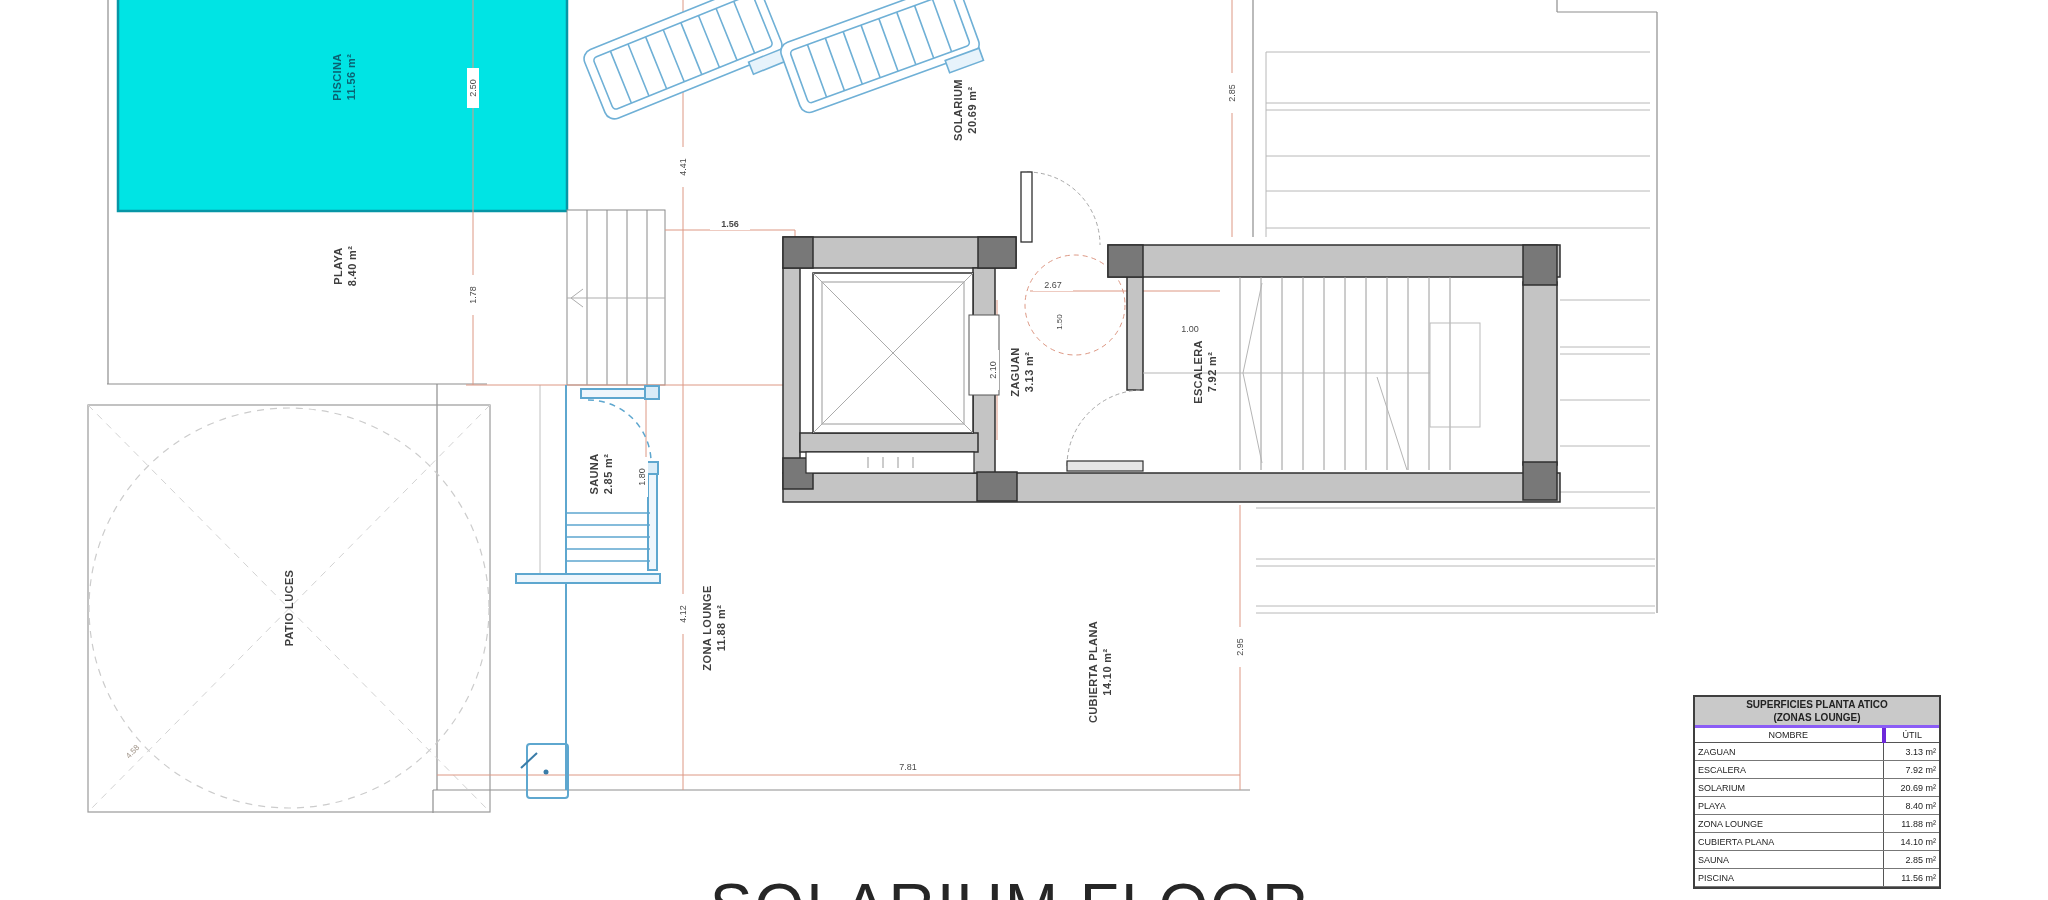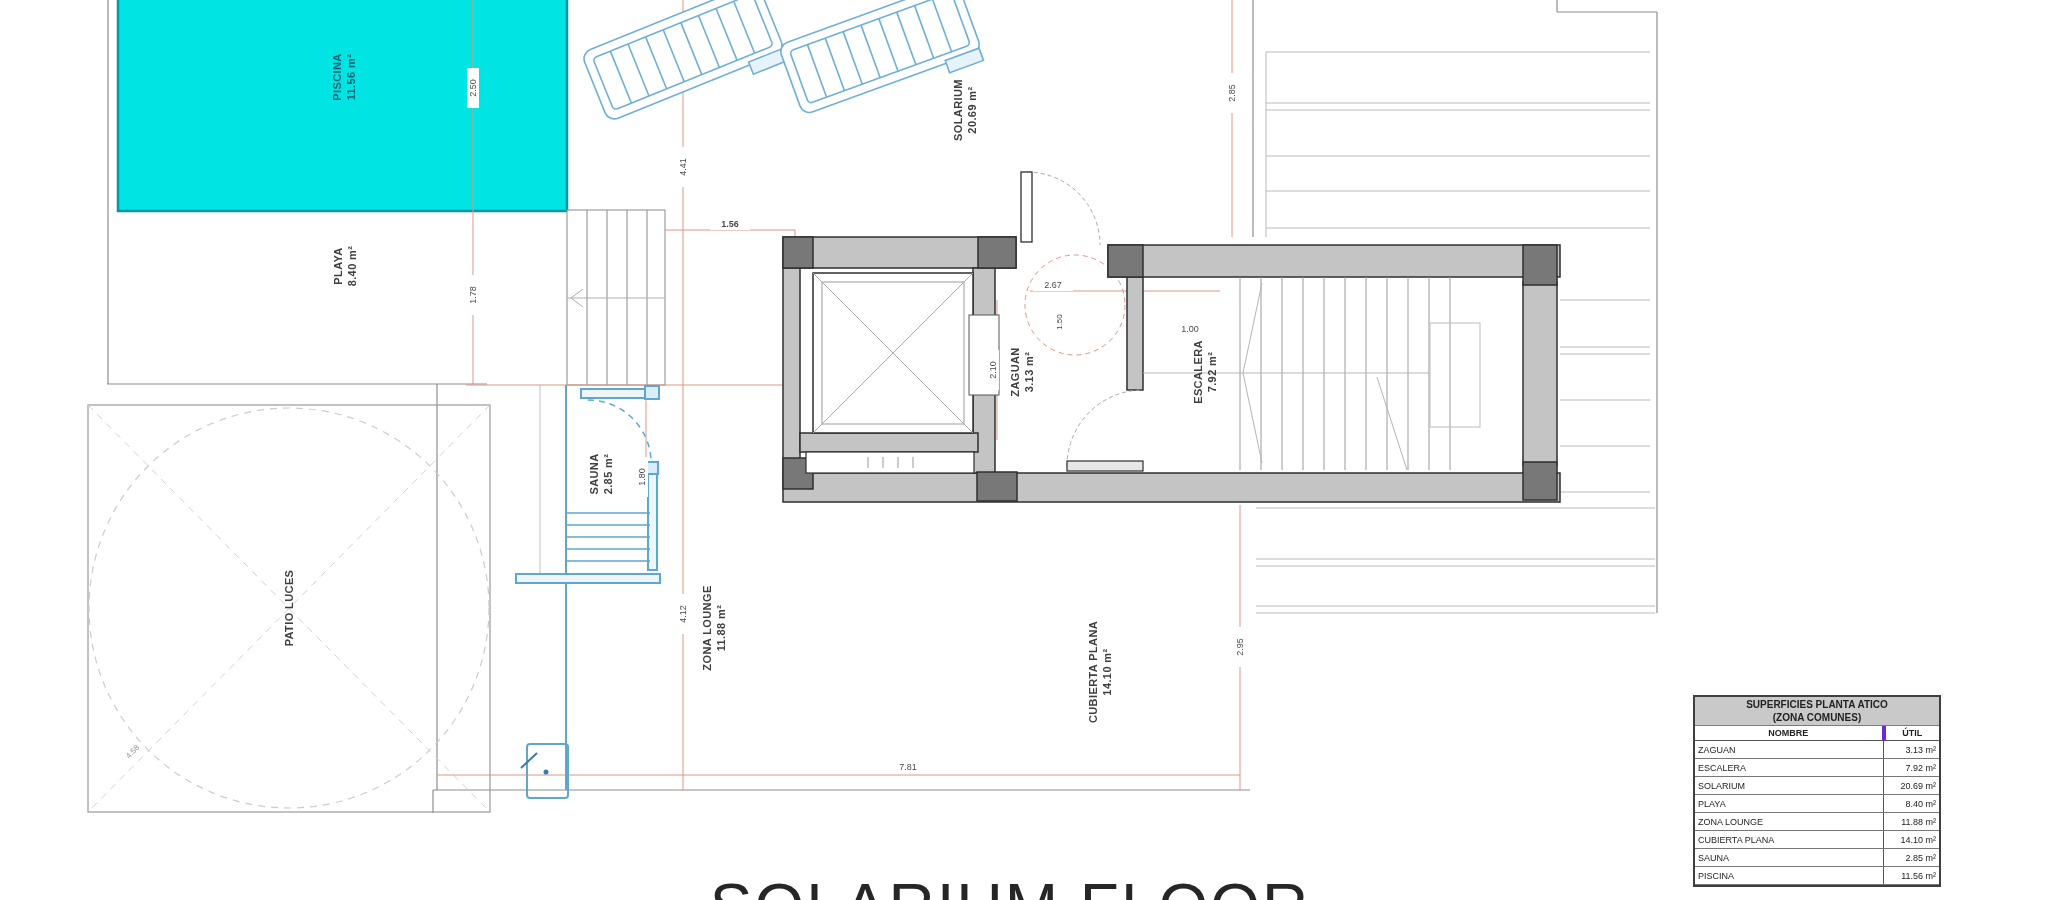--- a/index.html
+++ b/index.html
@@ -13,23 +13,23 @@
   .rlabel span{display:block;}
   .rlabel.pool{color:#0a6273;}
   .dim{position:absolute;width:40px;height:12px;font-size:9px;color:#4a4a4a;
        text-align:center;line-height:12px;background:#ffffff;}
   .dim.v{transform:rotate(-90deg);transform-origin:center;}
   .dim.diag{transform:rotate(-47deg);background:transparent;color:#a09488;font-size:8px;}
   .dim.tiny{font-size:8px;background:transparent;}
   #legend{position:absolute;left:1693px;top:695px;width:244px;border:2px solid #3f3f3f;
           border-collapse:collapse;background:#ffffff;}
   #legend .hdr{background:#c9c9c9;text-align:center;font-size:10px;font-weight:bold;
-               color:#222;padding:1px 0;border-bottom:1px solid #8b5cf6;line-height:1.3;}
+               color:#222;padding:1px 0;border-bottom:3px solid #8b5cf6;line-height:1.3;}
   #legend table{width:100%;border-collapse:collapse;}
-  #legend th{font-size:9px;font-weight:bold;color:#222;border-bottom:1px solid #555;
+  #legend th{font-size:9px;font-weight:normal;color:#222;border-bottom:1px solid #555;
              padding:2px 0;text-align:center;}
   #legend th.util{border-left:4px solid #6d28d9;width:49px;}
   #legend td{font-size:9px;color:#222;border-bottom:1px solid #777;height:17px;
              padding:0 3px;white-space:nowrap;}
   #legend td.util{border-left:1px solid #555;text-align:right;width:49px;}
   #plan-title{position:absolute;left:700px;top:870px;width:620px;text-align:center;
               font-size:64px;font-weight:400;letter-spacing:2px;color:#262626;}
 </style>
 </head>
 <body>
@@ -226,21 +226,21 @@
   <div class="dim v tiny" style="left:1040px;top:316px;">1.50</div>
   <div class="dim v" style="left:622px;top:471px;">1.80</div>
   <div class="dim v" style="left:663px;top:608px;">4.12</div>
   <div class="dim v" style="left:1220px;top:641px;">2.95</div>
   <div class="dim" style="left:888px;top:761px;">7.81</div>
   <div class="dim diag" style="left:113px;top:746px;">4.58</div>
 
   <div id="legend">
     <div class="hdr">
       <span>SUPERFICIES PLANTA ATICO</span><br>
-      <span>(ZONA COMUNES)</span>
+      <span>(ZONAS LOUNGE)</span>
     </div>
     <table>
       <tbody>
           <tr>
         <th>NOMBRE</th>
         <th class="util">ÚTIL</th>
       </tr>
       <tr>
             <td>ZAGUAN</td>
             <td class="util">3.13 m²</td>

